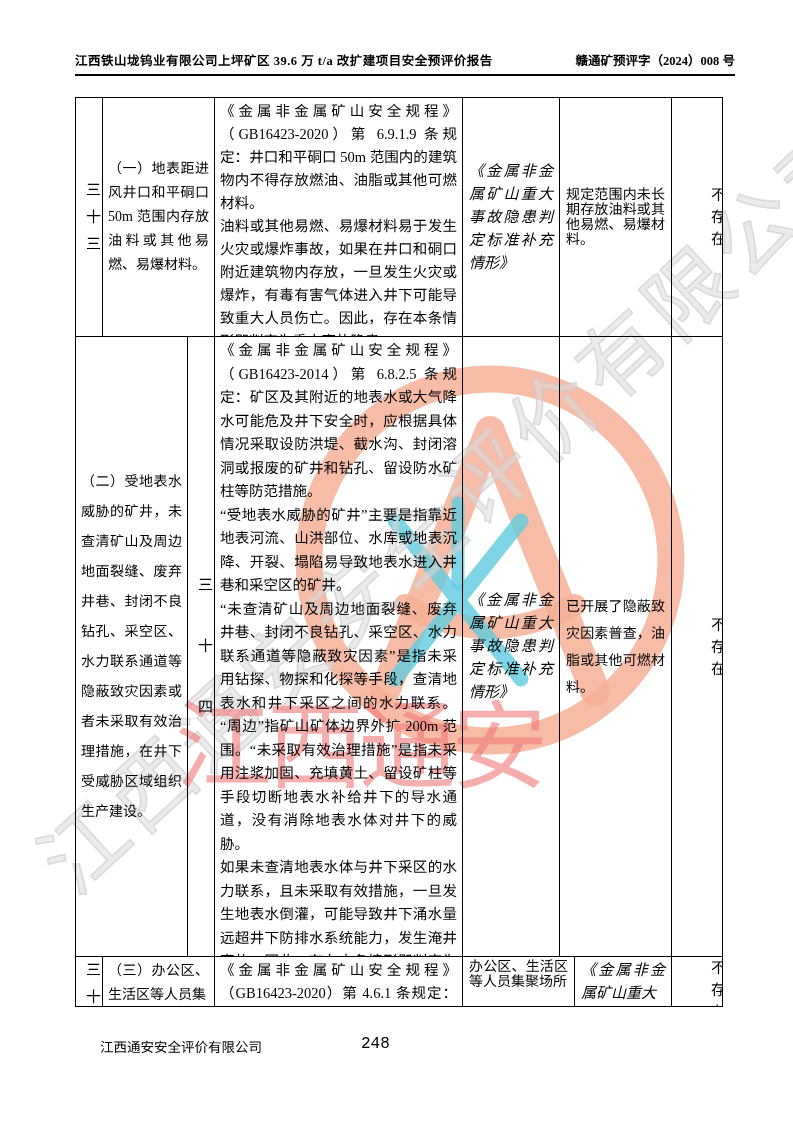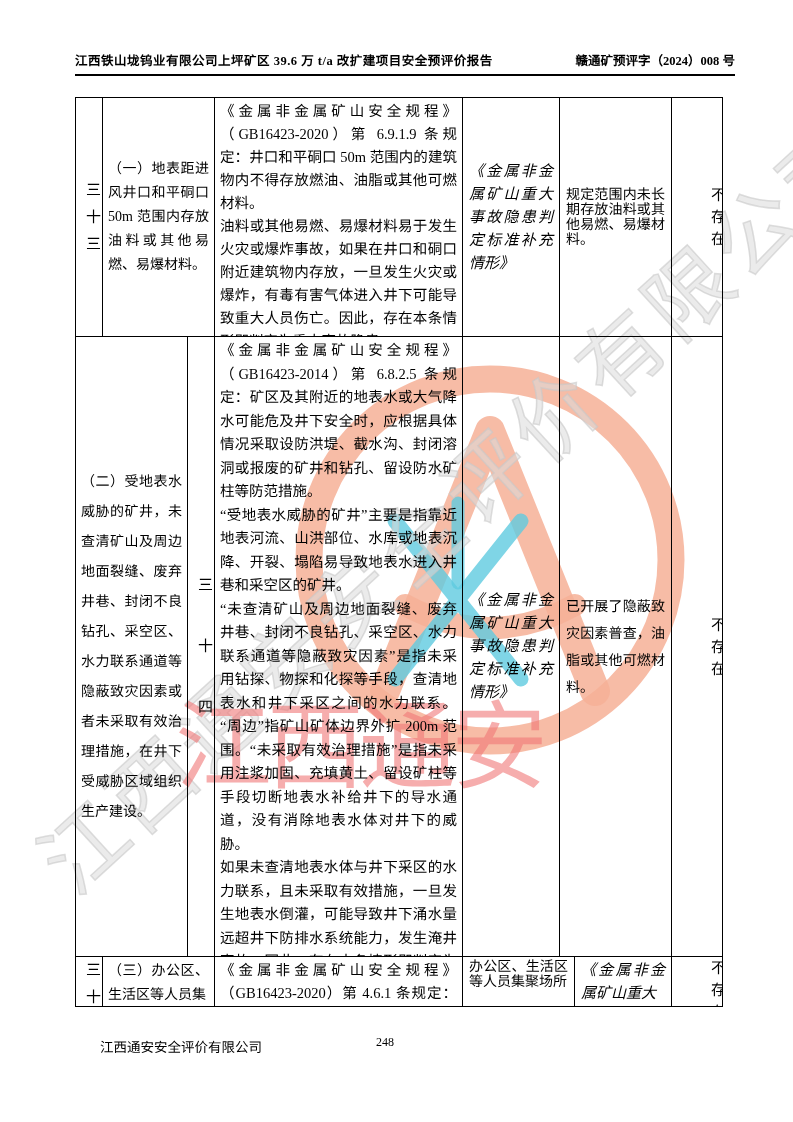--- a/index.html
+++ b/index.html
@@ -59,21 +59,21 @@
   .r2 .c2 .body{line-height:30px;}
   .c3 .body{font-size:14.5px;text-align:justify;}
   .c3 .body p{margin:0;line-height:23px;}
   .r2 .c3 .body p{line-height:23.5px;}
   .c4 .body{font-size:15px;line-height:23px;text-align:justify;}
   .c5 .body{font-size:14px;line-height:15px;text-align:justify;}
   .r2 .c5 .body{line-height:27px;}
   .c6 .body{font-size:15px;line-height:22px;}
   
   .ftr-company{position:absolute;left:100px;top:1036px;font-size:13.5px;}
-  .ftr-page{position:absolute;left:376px;top:1035px;font-size:12px;}
+  .ftr-page{position:absolute;left:361px;top:1035px;font-size:16px;font-family:Liberation Mono, monospace;}
 </style>
 </head>
 <body>
 
 <div class="page">
 
   <div class="wm-layer">
     <svg class="wm-logo" width="415" height="415" viewBox="0 0 415 415">
       <circle cx="207" cy="207" r="181" fill="none" stroke="#f6b096" stroke-width="27" opacity="0.85"></circle>
       <path d="M102 338 L207 78 L312 338" fill="none" stroke="#f6b096" stroke-width="30" stroke-linecap="round" stroke-linejoin="round" opacity="0.85"></path>

